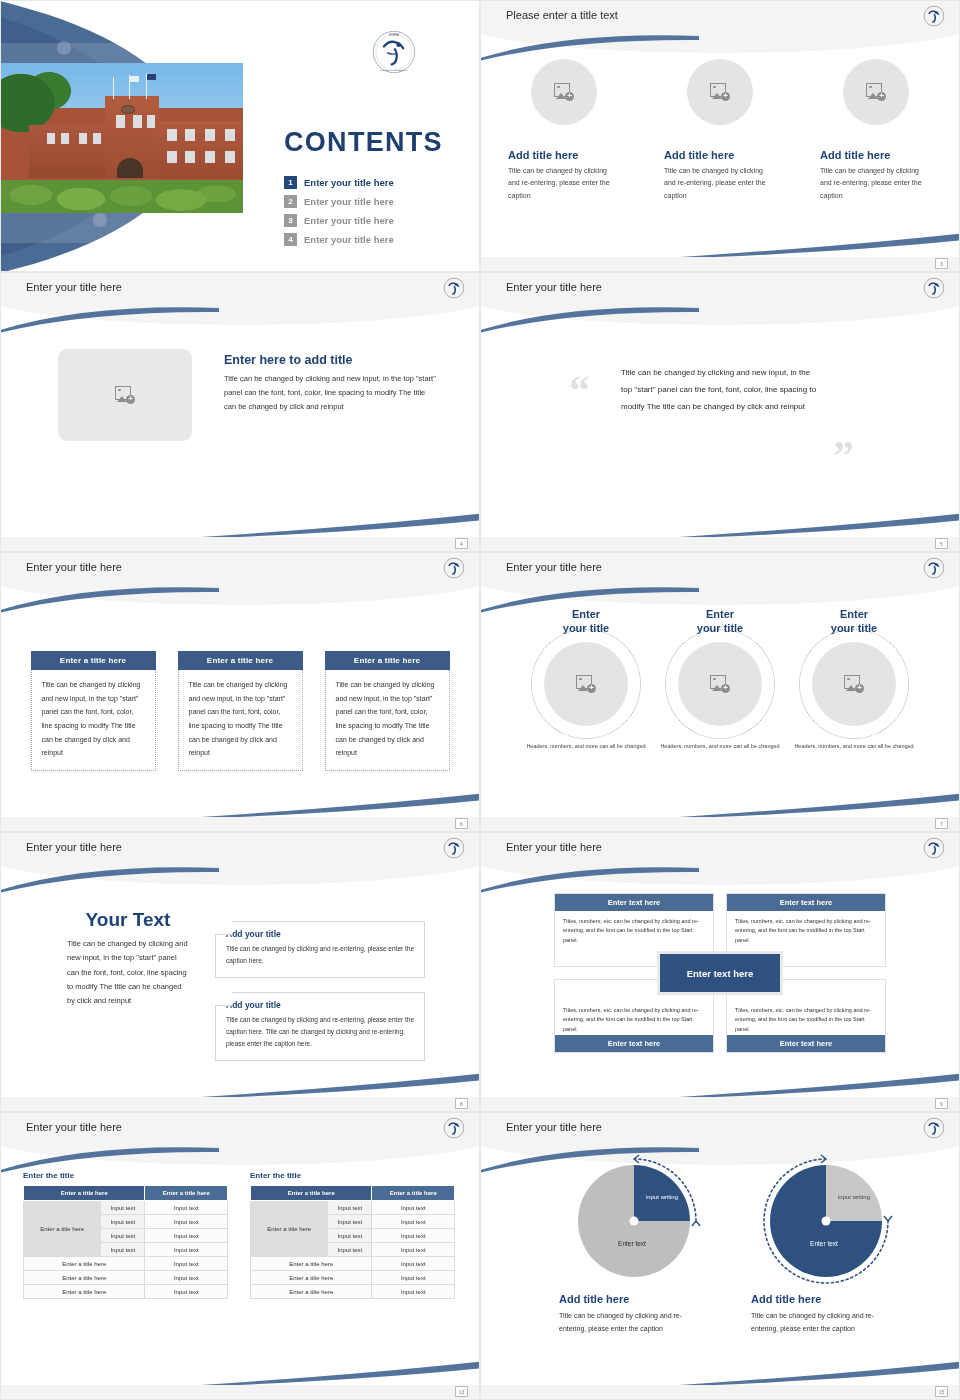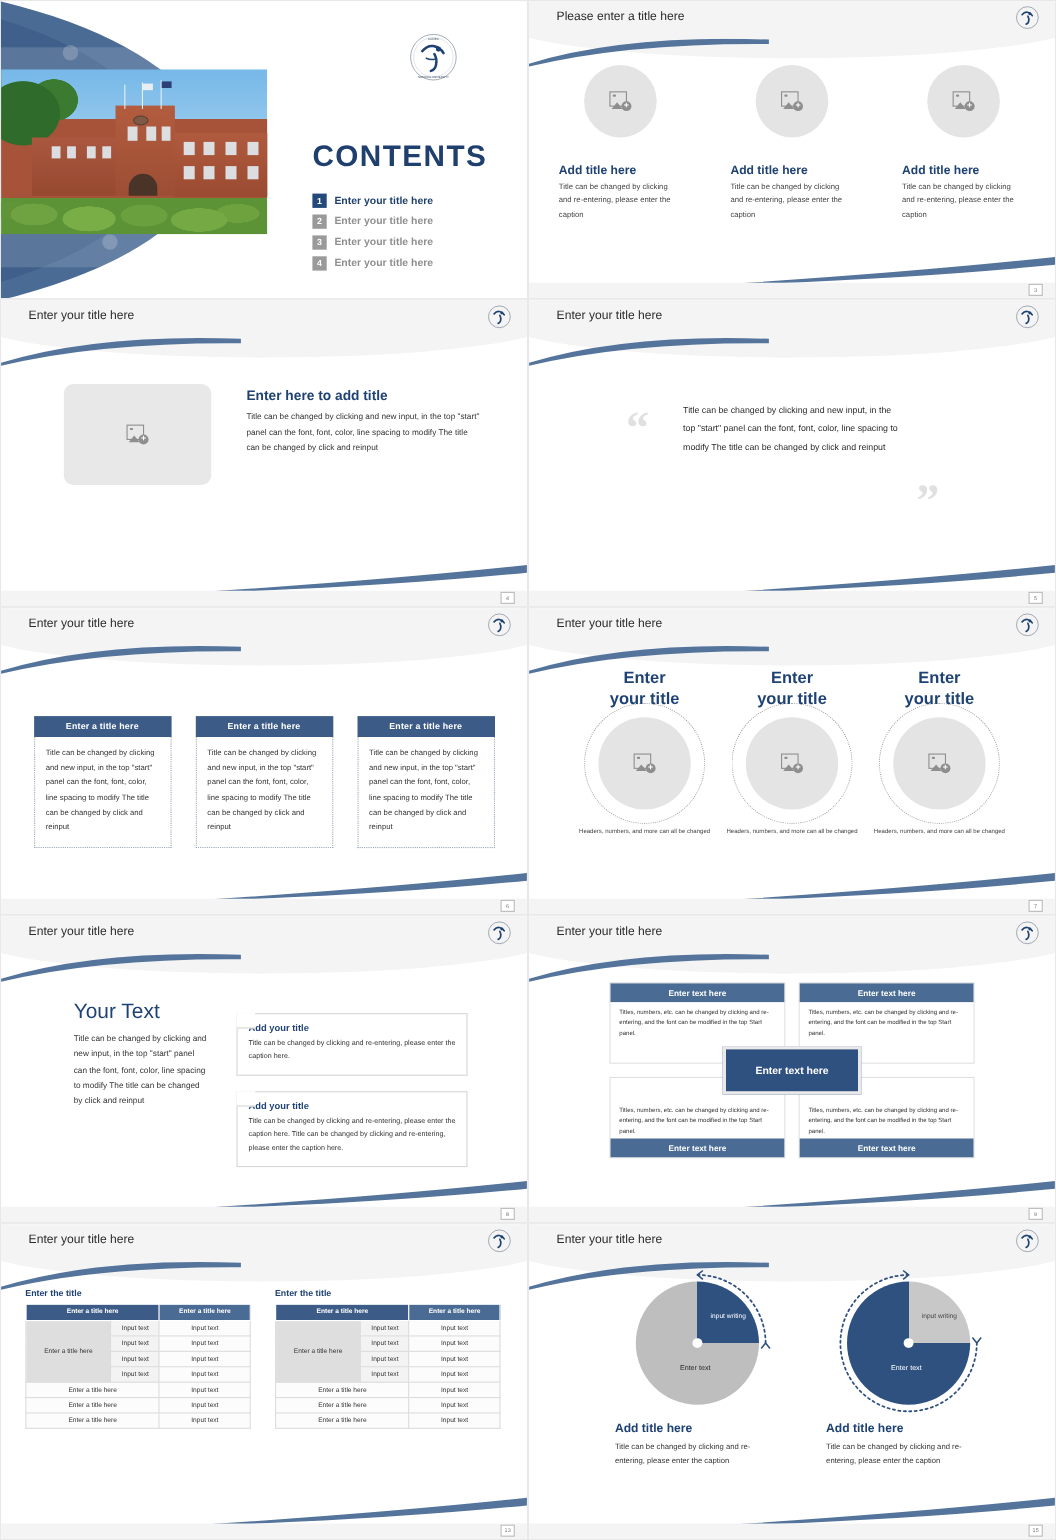--- a/index.html
+++ b/index.html
@@ -205,38 +205,38 @@
   .s5-body {
     border-left:1px dotted #9aa7b8; border-right:1px dotted #9aa7b8;
     border-bottom:1px dotted #9aa7b8;
     padding:8px 10px 10px; font-size:7px; color:#333; line-height:1.95;
   }
 
   
   .s6-cols { display:flex; justify-content:center; gap:12px; padding-top:20px; }
   .s6-col { width:122px; text-align:center; }
   .s6-t {
-    font-size:15px; font-weight:bold; color:#1f4274;
+    font-size:11px; font-weight:bold; color:#1f4274;
     line-height:1.28; margin-bottom:-6px; position:relative; z-index:3;
   }
   .s6-ring {
     width:110px; height:110px; border-radius:50%;
     border:1px dotted #a9a9a9; display:flex; align-items:center;
     justify-content:center; margin:0 auto;
   }
   .s6-circle {
     width:84px; height:84px; border-radius:50%; background:#e4e4e4;
     display:flex; align-items:center; justify-content:center;
   }
   .s6-cap { font-size:5.5px; color:#444; line-height:1.7; margin-top:3px; }
 
   
   .s7-wrap { display:flex; padding:42px 0 0 66px; gap:26px; }
   .s7-left { width:122px; }
-  .s7-big { font-size:19px; font-weight:normal; color:#1f4274; margin-bottom:6px; }
+  .s7-big { font-size:19px; font-weight:bold; color:#1f4274; margin-bottom:6px;text-align:center; }
   .s7-d { font-size:7.5px; color:#333; line-height:1.9; }
   .s7-right { width:210px; padding-top:12px; }
   .s7-box {
     border:1px solid #d6d6d6; padding:7px 10px 10px; margin-bottom:14px;
     position:relative;
   }
   .s7-box-t { font-size:8.5px; font-weight:bold; color:#1f4274; margin-bottom:4px; }
   .s7-box-d { font-size:6.5px; color:#333; line-height:1.85; }
   .s7-notch {
     position:absolute; left:-1px; top:-1px; width:17px; height:14px;
@@ -369,21 +369,21 @@
       <div class="t-row">
         <span class="t-num">4</span>
         <span class="t-txt">Enter your title here</span>
       </div>
     </div>
   </div>
 
   <div class="slide">
     <div class="hdr"></div>
     <div class="hdr-curve"></div>
-    <div class="hdr-title">Please enter a title here</div>
+    <div class="hdr-title">Please enter a title text</div>
     <div class="hdr-logo">
       <svg viewBox="0 0 100 100" width="22" height="22">
         <circle cx="50" cy="50" r="45" fill="none" stroke="#4a5a72" stroke-width="2"></circle>
         <path d="M28 38 q10 -12 22 -10 q14 3 20 14" fill="none" stroke="#1f4274" stroke-width="7" stroke-linecap="round"></path>
         <circle cx="60" cy="34" r="6" fill="#1f4274"></circle>
         <path d="M52 44 q6 10 3 22 q-2 9 -10 11" fill="none" stroke="#1f4274" stroke-width="7" stroke-linecap="round"></path>
       </svg>
     </div>
     <div class="swoosh-tl">
       <svg width="230" height="28" viewBox="0 0 230 28">

